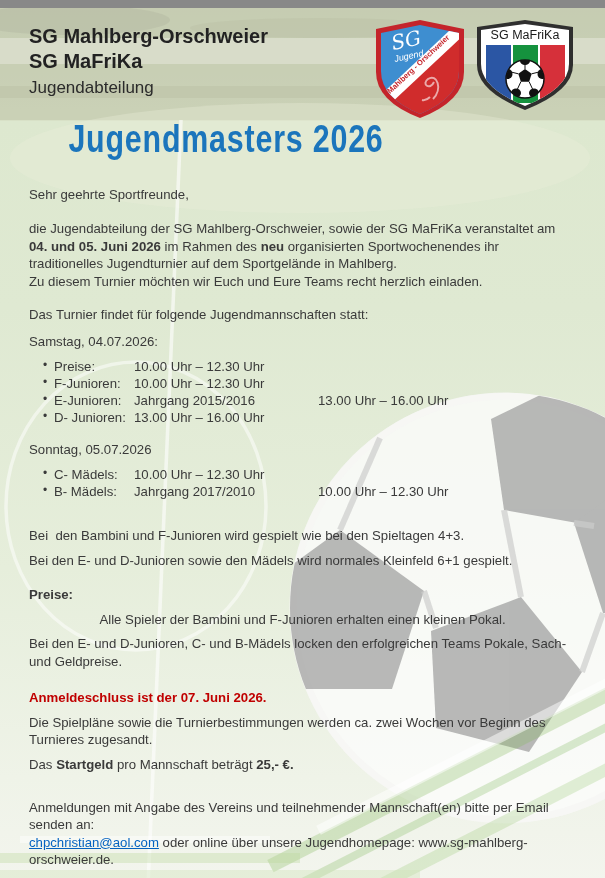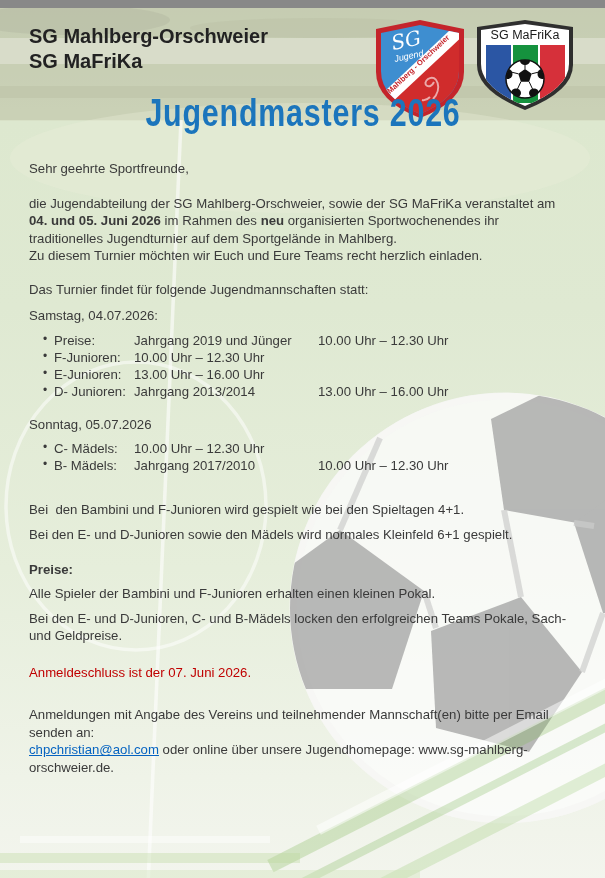--- a/index.html
+++ b/index.html
@@ -12,40 +12,40 @@
   .content{position:absolute;inset:0;z-index:1;padding:0 29px;font-size:13.2px;line-height:1.33;}
   .pre{white-space:pre-wrap;}
   p{margin:0;}
   .b{font-weight:bold;}
 
   .letterhead{padding-top:16px;position:relative;}
   .club{font-size:20px;font-weight:bold;line-height:1.25;color:#222;}
   .dept{font-size:17px;margin-top:3px;color:#2b2b2b;}
   .logos{position:absolute;top:11px;left:344px;display:flex;align-items:flex-start;gap:6px;}
 
-  .title{margin:20px 0 0;text-align:center;}
+  .title{margin:20px 0 0;text-align:left;}
   .title span{
     display:inline-block;transform:scaleX(.8);transform-origin:center;
     font-size:38px;font-weight:bold;letter-spacing:1px;color:#1b75bc;line-height:1;
   }
 
   .salutation{margin-top:25px;}
   .intro{margin-top:17px;}
   .sched-head{margin-top:16px;font-weight:normal;}
   .day-head{margin-top:9px;font-weight:normal;}
   .sched-list{margin-top:7px;margin-bottom:0;}
   .sched-row{display:grid;grid-template-columns:11px 80px 184px auto;padding-left:14px;line-height:1.3;}
   .sched-row .bullet{font-size:12px;}
   .mt-day{margin-top:15px;}
   .rules1{margin-top:27px;}
   .rules2{margin-top:7px;}
   .prizes-head{margin-top:17px;font-weight:bold;}
-  .prizes1{margin-top:7px;}
+  .prizes1{margin-top:7px;text-align:center;}
   .prizes2{margin-top:7px;}
-  .deadline{margin-top:19px;font-weight:normal;color:#c00000;}
+  .deadline{margin-top:19px;font-weight:bold;color:#c00000;}
   .note1{margin-top:21px;}
   .note2{margin-top:7px;}
   .fee{margin-top:7px;}
   .registration{margin-top:25px;}
   .email-link{color:#0563c1;text-decoration:underline;cursor:pointer;}
 </style>
 </head>
 <body>
 
 <div class="page">
@@ -96,20 +96,21 @@
       <rect x="0" y="862" width="420" height="8" fill="#cfe3ba" opacity="0.4"></rect>
       <rect x="20" y="828" width="250" height="7" fill="#ffffff" opacity="0.45"></rect>
     </g>
   </svg>
 
   <div class="content">
 
     <div class="letterhead">
       <div class="club">SG Mahlberg-Orschweier</div>
       <div class="club">SG MaFriKa</div>
+      <div class="dept">Jugendabteilung</div>
 
       <div class="logos">
 
         <svg width="94" height="100" viewBox="0 0 94 100">
           <defs>
               <clipPath id="lg1">
                 <path d="M47 6 L86 14 V52 Q86 79 47 95 Q8 79 8 52 V14 Z"></path>
               </clipPath>
             </defs>
           <path d="M47 1 L91 10 V53 Q91 82 47 99 Q3 82 3 53 V10 Z" fill="#c4242b"></path>
@@ -167,62 +168,63 @@
 
     <p class="intro pre"><span>die Jugendabteilung der SG Mahlberg-Orschweier, sowie der SG MaFriKa veranstaltet am </span><span class="b">04. und 05. Juni 2026</span><span> im Rahmen des </span><span class="b">neu</span><span> organisierten Sportwochenendes ihr traditionelles Jugendturnier auf dem Sportgelände in Mahlberg.</span><br><span>Zu diesem Turnier möchten wir Euch und Eure Teams recht herzlich einladen.</span></p>
 
     <p class="sched-head">Das Turnier findet für folgende Jugendmannschaften statt:</p>
 
     <p class="day-head">Samstag, 04.07.2026:</p>
     <div class="sched-list">
       <div class="sched-row">
           <span class="bullet">•</span>
           <span>Preise:</span>
-          <span>Jahrgang 2019 und Jünger</span>
           <span>10.00 Uhr – 12.30 Uhr</span>
         </div>
       <div class="sched-row">
           <span class="bullet">•</span>
           <span>F-Junioren:</span>
           <span>10.00 Uhr – 12.30 Uhr</span>
         </div>
       <div class="sched-row">
           <span class="bullet">•</span>
           <span>E-Junioren:</span>
+          <span>Jahrgang 2015/2016</span>
           <span>13.00 Uhr – 16.00 Uhr</span>
         </div>
       <div class="sched-row">
           <span class="bullet">•</span>
           <span>D- Junioren:</span>
-          <span>Jahrgang 2013/2014</span>
           <span>13.00 Uhr – 16.00 Uhr</span>
         </div>
     </div>
 
     <p class="day-head mt-day">Sonntag, 05.07.2026</p>
     <div class="sched-list">
       <div class="sched-row">
           <span class="bullet">•</span>
           <span>C- Mädels:</span>
           <span>10.00 Uhr – 12.30 Uhr</span>
         </div>
       <div class="sched-row">
           <span class="bullet">•</span>
           <span>B- Mädels:</span>
           <span>Jahrgang 2017/2010</span>
           <span>10.00 Uhr – 12.30 Uhr</span>
         </div>
     </div>
 
-    <p class="rules1 pre">Bei  den Bambini und F-Junioren wird gespielt wie bei den Spieltagen 4+1.</p>
+    <p class="rules1 pre">Bei  den Bambini und F-Junioren wird gespielt wie bei den Spieltagen 4+3.</p>
     <p class="rules2">Bei den E- und D-Junioren sowie den Mädels wird normales Kleinfeld 6+1 gespielt.</p>
 
     <p class="prizes-head">Preise:</p>
     <p class="prizes1">Alle Spieler der Bambini und F-Junioren erhalten einen kleinen Pokal.</p>
     <p class="prizes2">Bei den E- und D-Junioren, C- und B-Mädels locken den erfolgreichen Teams Pokale, Sach- und Geldpreise.</p>
 
     <p class="deadline">Anmeldeschluss ist der 07. Juni 2026.</p>
 
+    <p class="note2">Die Spielpläne sowie die Turnierbestimmungen werden ca. zwei Wochen vor Beginn des Turnieres zugesandt.</p>
+    <p class="fee pre"><span>Das </span><span class="b">Startgeld</span><span> pro Mannschaft beträgt </span><span class="b">25,- €.</span></p>
 
     <p class="registration pre"><span>Anmeldungen mit Angabe des Vereins und teilnehmender Mannschaft(en) bitte per Email senden an:</span><br><a class="email-link" href="#">chpchristian@aol.com</a><span> oder online über unsere Jugendhomepage: www.sg-mahlberg-orschweier.de.</span></p>
 
   </div>
 </div>
 
 </body></html>

